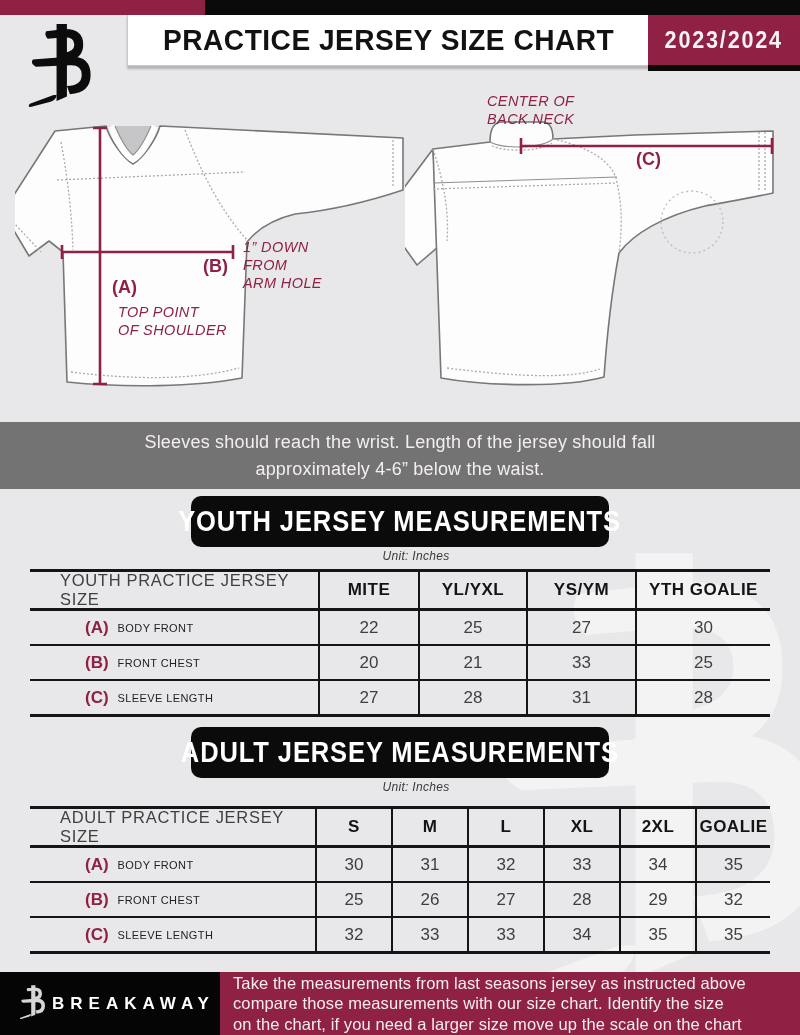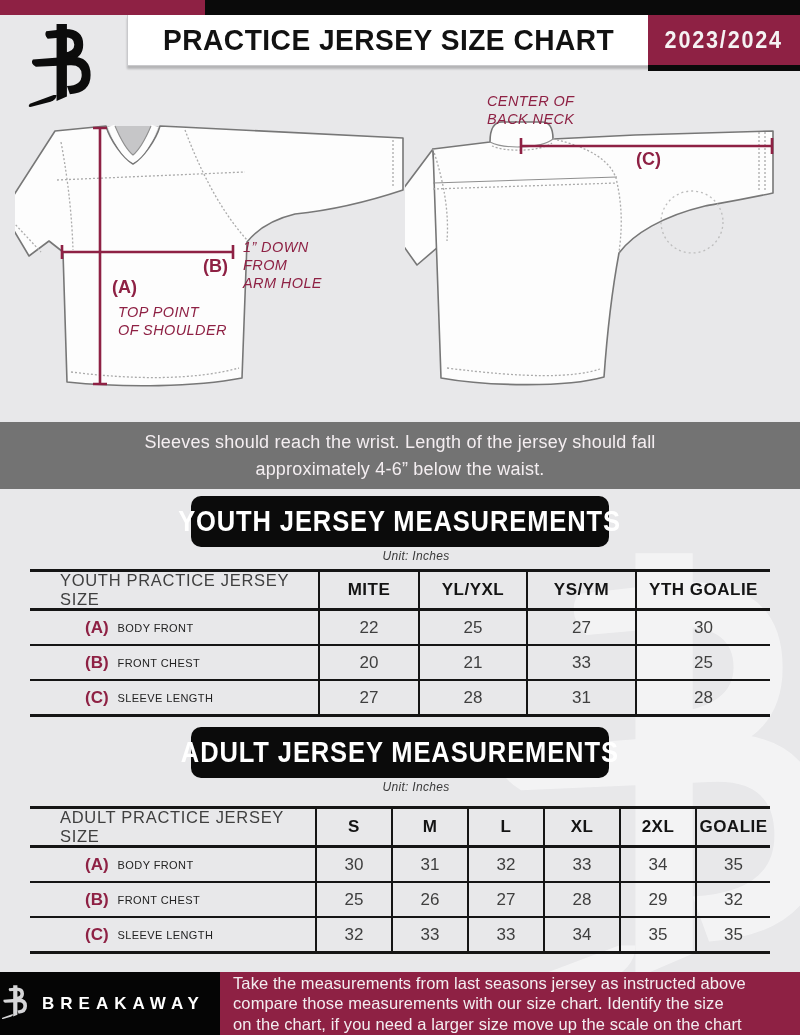--- a/index.html
+++ b/index.html
@@ -68,21 +68,21 @@
       letter-spacing:.7px;padding-left:30px;}
   .key{color:#8e2144;font-weight:700;margin-right:9px;font-size:17px;}
   .rowlabel{color:#222;font-size:11px;letter-spacing:.4px;}
 
   
   .watermark{top:545px;right:-90px;width:460px;height:470px;opacity:.5;pointer-events:none;}
 
   
   .footer{left:0;top:972px;width:800px;height:63px;display:flex;}
   .footer-black{width:220px;background:#050505;display:flex;align-items:center;
-                box-sizing:border-box;gap:12px;}
+                padding-left:18px;box-sizing:border-box;gap:4px;}
   .brand{color:#fff;font-size:17px;font-weight:700;letter-spacing:6px;}
   .footer-maroon{width:580px;background:#8e2144;box-sizing:border-box;
                  padding:6px 10px 6px 13px;display:flex;flex-direction:column;justify-content:center;}
   .footer-maroon div{color:#f3edf0;font-size:16.5px;line-height:20.5px;letter-spacing:.1px;}
 </style>
 </head>
 <body>
 
 <div class="abs watermark">
   <svg width="460" height="470" viewBox="0 0 100 115">

